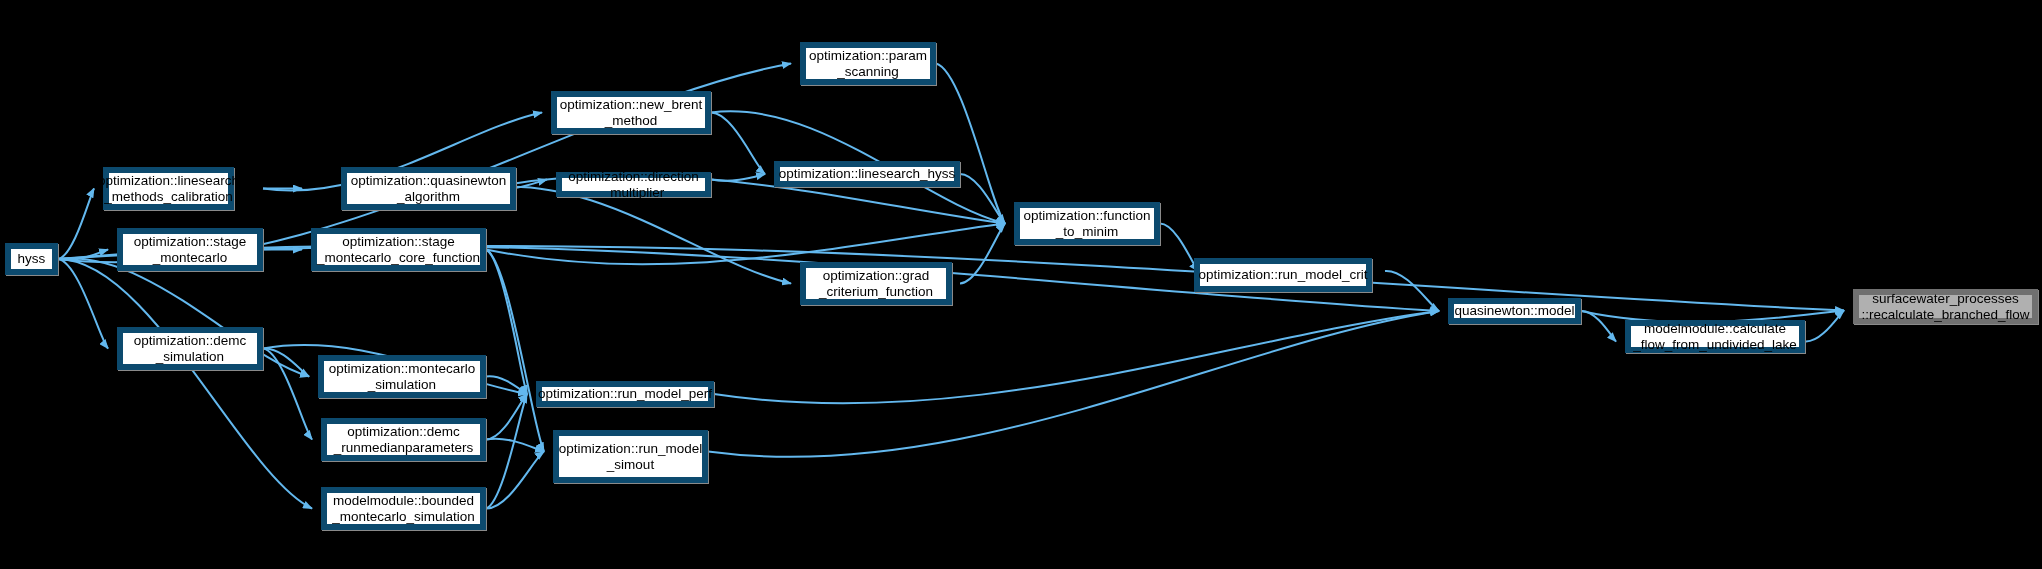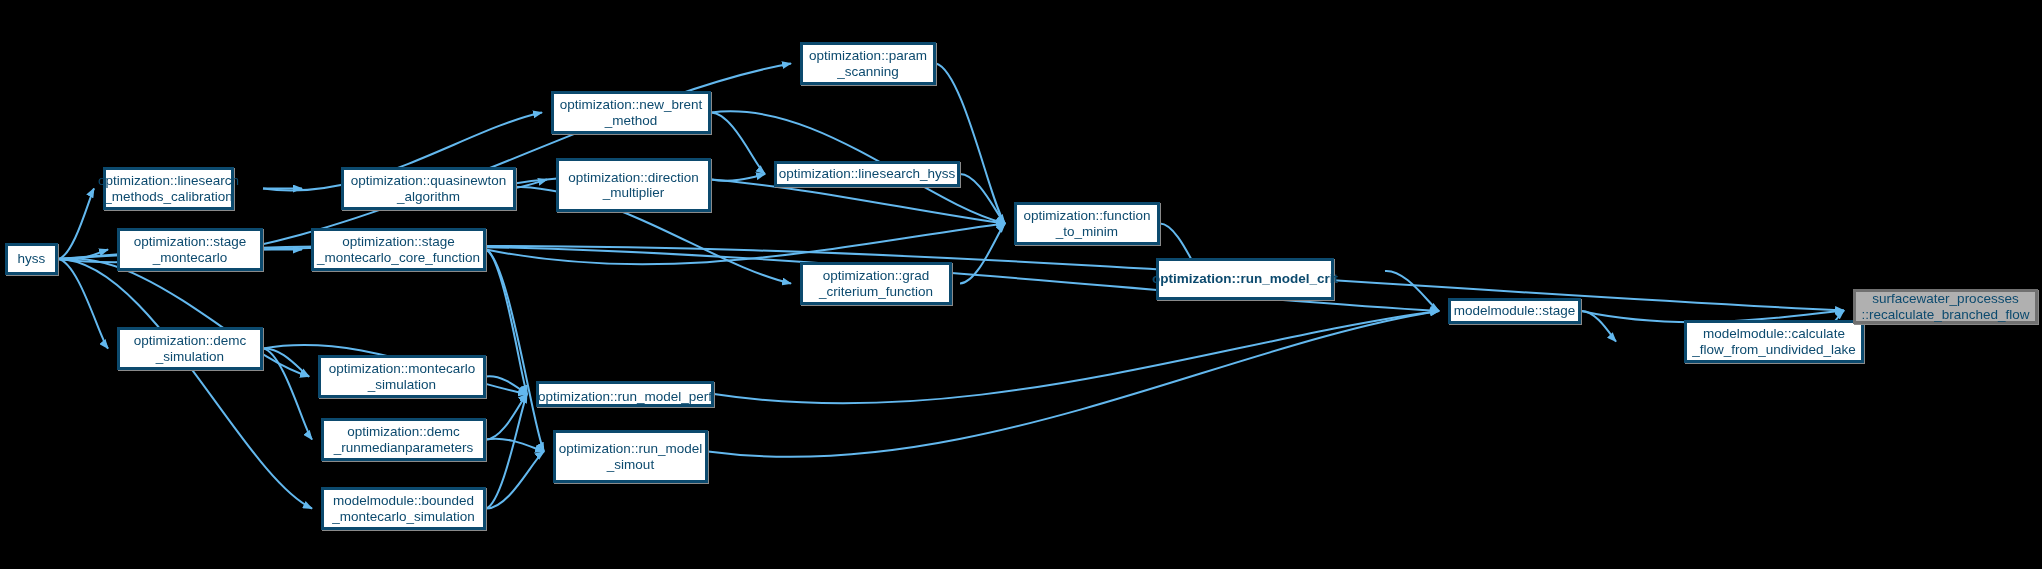--- a/index.html
+++ b/index.html
@@ -1,21 +1,21 @@
 <!DOCTYPE html>
 <html><head>
 <meta charset="utf-8">
 <style>
   html,body{margin:0;padding:0;background:#000;}
   #graph{position:relative;width:2042px;height:569px;background:#000;overflow:hidden;
          font-family:"Liberation Sans", sans-serif;}
   #edges{position:absolute;left:0;top:0;width:2042px;height:569px;}
-  .node{position:absolute;box-sizing:border-box;background:#ffffff;border:3px solid #0c4a6e;
+  .node{position:absolute;box-sizing:border-box;background:#ffffff;border:6px solid #0c4a6e;
         display:flex;align-items:center;justify-content:center;text-align:center;
-        color:#0c4a6e;font-size:13.5px;line-height:15.5px;letter-spacing:0px;
+        color:#000000;font-size:13.5px;line-height:15.5px;letter-spacing:0px;
         font-family:"Liberation Sans", sans-serif;white-space:pre-line;
         box-shadow:1px 1px 0 #8a8a8a;}
   .node.current{background:#b0b0b0;border-color:#707070;}
   .node span{display:block;padding:0 4px;}
 </style>
 </head>
 <body>
 
 <div id="graph">
   <svg id="edges" viewBox="0 0 2042 569" xmlns="http://www.w3.org/2000/svg">
@@ -78,32 +78,32 @@
       <div class="node" style="left: 311px; top: 228px; width: 175px; height: 43px;"><span>optimization::stage
 _montecarlo_core_function</span></div>
       <div class="node" style="left: 318px; top: 355px; width: 168px; height: 43px;"><span>optimization::montecarlo
 _simulation</span></div>
       <div class="node" style="left: 321px; top: 418px; width: 165px; height: 43px;"><span>optimization::demc
 _runmedianparameters</span></div>
       <div class="node" style="left: 321px; top: 487px; width: 165px; height: 43px;"><span>modelmodule::bounded
 _montecarlo_simulation</span></div>
       <div class="node" style="left: 551px; top: 91px; width: 160px; height: 43px;"><span>optimization::new_brent
 _method</span></div>
-      <div class="node" style="left: 556px; top: 158px; width: 155px; height: 54px;"><span>optimization::direction
+      <div class="node" style="left: 556px; top: 172px; width: 155px; height: 25px;"><span>optimization::direction
 _multiplier</span></div>
       <div class="node" style="left: 800px; top: 262px; width: 152px; height: 43px;"><span>optimization::grad
 _criterium_function</span></div>
       <div class="node" style="left: 536px; top: 381px; width: 178px; height: 26px; align-items: flex-end;"><span>optimization::run_model_perf</span></div>
       <div class="node" style="left: 553px; top: 430px; width: 155px; height: 53px;"><span>optimization::run_model
 _simout</span></div>
       <div class="node" style="left: 774px; top: 161px; width: 186px; height: 26px;"><span>optimization::linesearch_hyss</span></div>
       <div class="node" style="left: 800px; top: 42px; width: 136px; height: 43px;"><span>optimization::param
 _scanning</span></div>
       <div class="node" style="left: 1014px; top: 202px; width: 146px; height: 43px;"><span>optimization::function
 _to_minim</span></div>
-      <div class="node" style="left: 1156px; top: 258px; width: 178px; height: 42px; font-weight: bold;"><span>optimization::run_model_crit</span></div>
-      <div class="node" style="left: 1448px; top: 298px; width: 133px; height: 26px;"><span>modelmodule::stage</span></div>
-      <div class="node" style="left: 1684px; top: 320px; width: 180px; height: 43px;"><span>modelmodule::calculate
+      <div class="node" style="left: 1194px; top: 258px; width: 178px; height: 34px;"><span>optimization::run_model_crit</span></div>
+      <div class="node" style="left: 1448px; top: 298px; width: 133px; height: 26px;"><span>quasinewton::model</span></div>
+      <div class="node" style="left: 1625px; top: 320px; width: 180px; height: 33px;"><span>modelmodule::calculate
 _flow_from_undivided_lake</span></div>
       <div class="node current" style="left: 1853px; top: 289px; width: 185px; height: 35px; justify-content: center;"><span>surfacewater_processes
 ::recalculate_branched_flow</span></div>
     </div>
 </div>
 
 </body></html>

